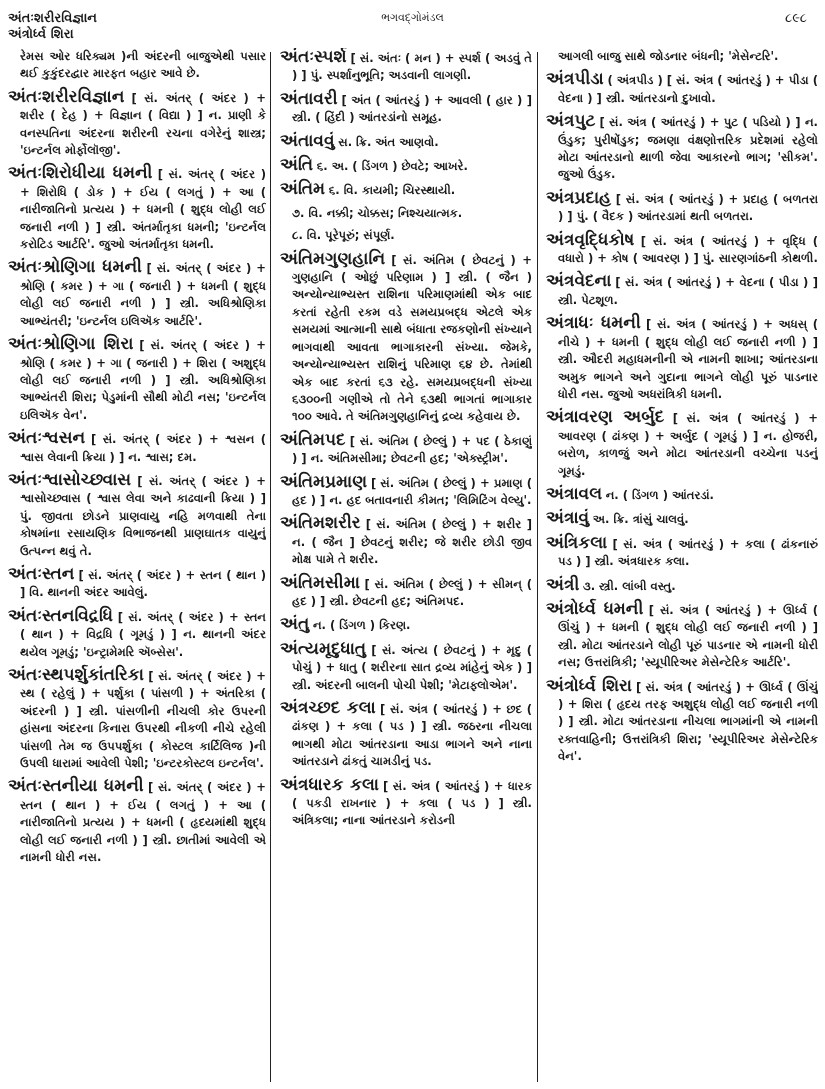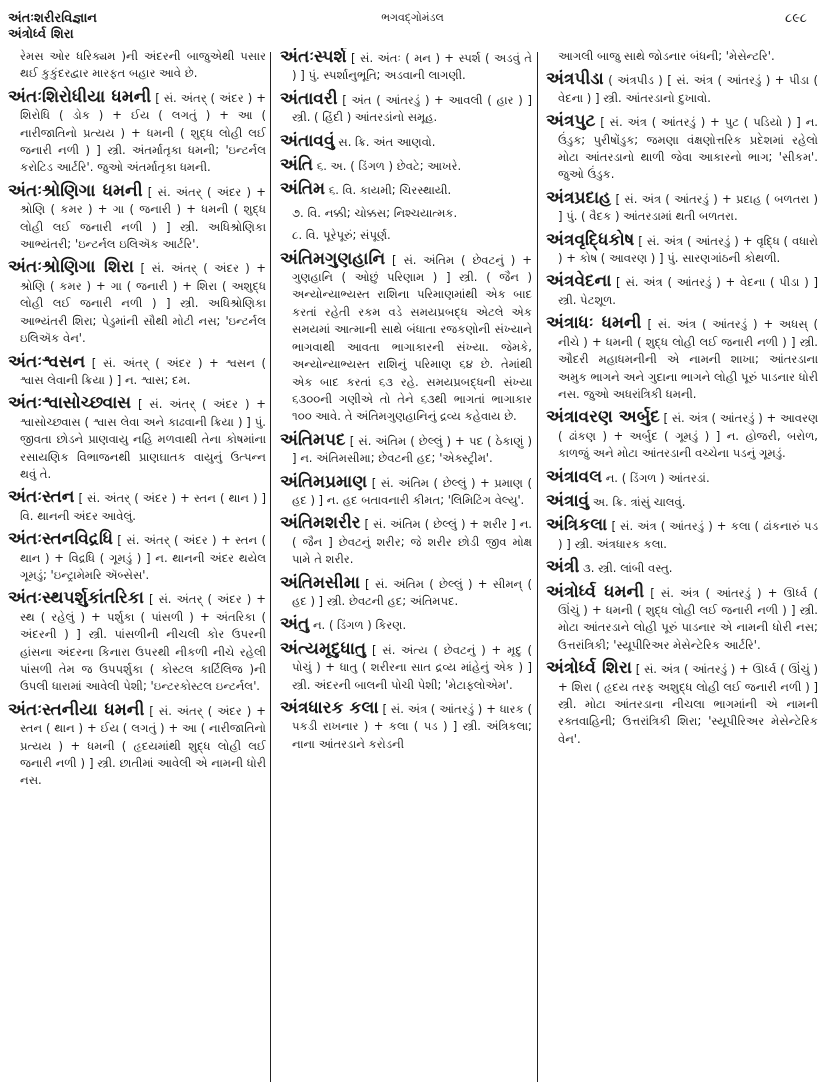--- a/index.html
+++ b/index.html
@@ -16,35 +16,36 @@
   .col { position: absolute; top: 0; height: 1035px; overflow: hidden; font-size: 11.6px; line-height: 17.4px; text-align: justify; }
   .col1 { left: 8px; width: 258px; }
   .col2 { left: 280px; width: 252px; }
   .col3 { left: 546px; width: 272px; }
   .divider { position: absolute; top: 4px; width: 1px; background: #222; height: 1030px; }
   .div1 { left: 270px; }
   .div2 { left: 537px; }
   .entry { margin: 0 0 5px 0; padding-left: 12px; text-indent: -12px; }
   .entry.cont { padding-left: 12px; text-indent: 0; }
   .hw { font-weight: bold; font-size: 17px; }
-  .def { font-weight: normal; margin-top: 28px; }
+  .def { font-weight: bold; margin-top: 28px; }
 </style>
 </head>
 <body>
 
 <div class="header">
   <div class="guide-top">અંતઃશરીરવિજ્ઞાન</div>
   <div class="guide-bottom">અંત્રોર્ધ્વ શિરા</div>
   <div class="running-title">ભગવદ્ગોમંડલ</div>
   <div class="page-number">૮૯૮</div>
 </div>
 
 <div class="columns">
   <div class="col col1">
       <p class="entry cont"><span class="def">રેમસ ઓર ધરિક્યમ )ની અંદરની બાજુએથી પસાર થઈ કુકુંદરદ્વાર મારફત બહાર આવે છે.</span></p>
+      <p class="entry"><span class="hw">અંતઃશરીરવિજ્ઞાન</span> <span class="def">[ સં. અંતર્ ( અંદર ) + શરીર ( દેહ ) + વિજ્ઞાન ( વિદ્યા ) ] ન. પ્રાણી કે વનસ્પતિના અંદરના શરીરની રચના વગેરેનું શાસ્ત્ર; 'ઇન્ટર્નલ મોર્ફોલૉજી'.</span></p>
       <p class="entry"><span class="hw">અંતઃશિરોધીયા ધમની</span> <span class="def">[ સં. અંતર્ ( અંદર ) + શિરોધિ ( ડોક ) + ઈય ( લગતું ) + આ ( નારીજાતિનો પ્રત્યય ) + ધમની ( શુદ્ધ લોહી લઈ જનારી નળી ) ] સ્ત્રી. અંતર્માતૃકા ધમની; 'ઇન્ટર્નલ કરોટિડ આર્ટરિ'. જુઓ અંતર્માતૃકા ધમની.</span></p>
       <p class="entry"><span class="hw">અંતઃશ્રોણિગા ધમની</span> <span class="def">[ સં. અંતર્ ( અંદર ) + શ્રોણિ ( કમર ) + ગા ( જનારી ) + ધમની ( શુદ્ધ લોહી લઈ જનારી નળી ) ] સ્ત્રી. અધિશ્રોણિકા આભ્યંતરી; 'ઇન્ટર્નલ ઇલિઍક આર્ટરિ'.</span></p>
       <p class="entry"><span class="hw">અંતઃશ્રોણિગા શિરા</span> <span class="def">[ સં. અંતર્ ( અંદર ) + શ્રોણિ ( કમર ) + ગા ( જનારી ) + શિરા ( અશુદ્ધ લોહી લઈ જનારી નળી ) ] સ્ત્રી. અધિશ્રોણિકા આભ્યંતરી શિરા; પેડુમાંની સૌથી મોટી નસ; 'ઇન્ટર્નલ ઇલિઍક વેન'.</span></p>
       <p class="entry"><span class="hw">અંતઃશ્વસન</span> <span class="def">[ સં. અંતર્ ( અંદર ) + શ્વસન ( શ્વાસ લેવાની ક્રિયા ) ] ન. શ્વાસ; દમ.</span></p>
       <p class="entry"><span class="hw">અંતઃશ્વાસોચ્છ્વાસ</span> <span class="def">[ સં. અંતર્ ( અંદર ) + શ્વાસોચ્છ્વાસ ( શ્વાસ લેવા અને કાઢવાની ક્રિયા ) ] પું. જીવતા છોડને પ્રાણવાયુ નહિ મળવાથી તેના કોષમાંના રસાયણિક વિભાજનથી પ્રાણઘાતક વાયુનું ઉત્પન્ન થવું તે.</span></p>
       <p class="entry"><span class="hw">અંતઃસ્તન</span> <span class="def">[ સં. અંતર્ ( અંદર ) + સ્તન ( થાન ) ] વિ. થાનની અંદર આવેલું.</span></p>
       <p class="entry"><span class="hw">અંતઃસ્તનવિદ્રધિ</span> <span class="def">[ સં. અંતર્ ( અંદર ) + સ્તન ( થાન ) + વિદ્રધિ ( ગૂમડું ) ] ન. થાનની અંદર થયેલ ગૂમડું; 'ઇન્ટ્રામેમરિ ઍબ્સેસ'.</span></p>
       <p class="entry"><span class="hw">અંતઃસ્થપર્શુકાંતરિકા</span> <span class="def">[ સં. અંતર્ ( અંદર ) + સ્થ ( રહેલું ) + પર્શુકા ( પાંસળી ) + અંતરિકા ( અંદરની ) ] સ્ત્રી. પાંસળીની નીચલી કોર ઉપરની હાંસના અંદરના કિનારા ઉપરથી નીકળી નીચે રહેલી પાંસળી તેમ જ ઉપપર્શુકા ( કોસ્ટલ કાર્ટિલિજ )ની ઉપલી ધારામાં આવેલી પેશી; 'ઇન્ટરકોસ્ટલ ઇન્ટર્નલ'.</span></p>
       <p class="entry"><span class="hw">અંતઃસ્તનીયા ધમની</span> <span class="def">[ સં. અંતર્ ( અંદર ) + સ્તન ( થાન ) + ઈય ( લગતું ) + આ ( નારીજાતિનો પ્રત્યય ) + ધમની ( હૃદયમાંથી શુદ્ધ લોહી લઈ જનારી નળી ) ] સ્ત્રી. છાતીમાં આવેલી એ નામની ધોરી નસ.</span></p>
     </div>
@@ -57,20 +58,21 @@
       <p class="entry"><span class="hw">અંતિમ</span> <span class="def">૬. વિ. કાયમી; ચિરસ્થાયી.</span></p>
       <p class="entry cont"><span class="def">૭. વિ. નક્કી; ચોક્કસ; નિશ્ચયાત્મક.</span></p>
       <p class="entry cont"><span class="def">૮. વિ. પૂરેપૂરું; સંપૂર્ણ.</span></p>
       <p class="entry"><span class="hw">અંતિમગુણહાનિ</span> <span class="def">[ સં. અંતિમ ( છેવટનું ) + ગુણહાનિ ( ઓછું પરિણામ ) ] સ્ત્રી. ( જૈન ) અન્યોન્યાભ્યસ્ત રાશિના પરિમાણમાંથી એક બાદ કરતાં રહેતી રકમ વડે સમયપ્રબદ્ધ એટલે એક સમયમાં આત્માની સાથે બંધાતા રજકણોની સંખ્યાને ભાગવાથી આવતા ભાગાકારની સંખ્યા. જેમકે, અન્યોન્યાભ્યસ્ત રાશિનું પરિમાણ ૬૪ છે. તેમાંથી એક બાદ કરતાં ૬૩ રહે. સમયપ્રબદ્ધની સંખ્યા ૬૩૦૦ની ગણીએ તો તેને ૬૩થી ભાગતાં ભાગાકાર ૧૦૦ આવે. તે અંતિમગુણહાનિનું દ્રવ્ય કહેવાય છે.</span></p>
       <p class="entry"><span class="hw">અંતિમપદ</span> <span class="def">[ સં. અંતિમ ( છેલ્લું ) + પદ ( ઠેકાણું ) ] ન. અંતિમસીમા; છેવટની હદ; 'એક્સ્ટ્રીમ'.</span></p>
       <p class="entry"><span class="hw">અંતિમપ્રમાણ</span> <span class="def">[ સં. અંતિમ ( છેલ્લું ) + પ્રમાણ ( હદ ) ] ન. હદ બતાવનારી કીમત; 'લિમિટિંગ વેલ્યુ'.</span></p>
       <p class="entry"><span class="hw">અંતિમશરીર</span> <span class="def">[ સં. અંતિમ ( છેલ્લું ) + શરીર ] ન. ( જૈન ] છેવટનું શરીર; જે શરીર છોડી જીવ મોક્ષ પામે તે શરીર.</span></p>
       <p class="entry"><span class="hw">અંતિમસીમા</span> <span class="def">[ સં. અંતિમ ( છેલ્લું ) + સીમન્ ( હદ ) ] સ્ત્રી. છેવટની હદ; અંતિમપદ.</span></p>
       <p class="entry"><span class="hw">અંતુ</span> <span class="def">ન. ( ડિંગળ ) કિરણ.</span></p>
       <p class="entry"><span class="hw">અંત્યમૃદુધાતુ</span> <span class="def">[ સં. અંત્ય ( છેવટનું ) + મૃદુ ( પોચું ) + ધાતુ ( શરીરના સાત દ્રવ્ય માંહેનું એક ) ] સ્ત્રી. અંદરની બાલની પોચી પેશી; 'મેટાફ્લોએમ'.</span></p>
+      <p class="entry"><span class="hw">અંત્રચ્છદ કલા</span> <span class="def">[ સં. અંત્ર ( આંતરડું ) + છદ ( ઢાંકણ ) + કલા ( પડ ) ] સ્ત્રી. જઠરના નીચલા ભાગથી મોટા આંતરડાના આડા ભાગને અને નાના આંતરડાને ઢાંકતું ચામડીનું પડ.</span></p>
       <p class="entry"><span class="hw">અંત્રધારક કલા</span> <span class="def">[ સં. અંત્ર ( આંતરડું ) + ધારક ( પકડી રાખનાર ) + કલા ( પડ ) ] સ્ત્રી. અંત્રિકલા; નાના આંતરડાને કરોડની</span></p>
     </div>
   <div class="divider div2"></div>
   <div class="col col3">
       <p class="entry cont"><span class="def">આગલી બાજુ સાથે જોડનાર બંધની; 'મેસેન્ટરિ'.</span></p>
       <p class="entry"><span class="hw">અંત્રપીડા</span> <span class="def">( અંત્રપીડ ) [ સં. અંત્ર ( આંતરડું ) + પીડા ( વેદના ) ] સ્ત્રી. આંતરડાનો દુખાવો.</span></p>
       <p class="entry"><span class="hw">અંત્રપુટ</span> <span class="def">[ સં. અંત્ર ( આંતરડું ) + પુટ ( પડિયો ) ] ન. ઉંડુક; પુરીષોંડુક; જમણા વંક્ષણોત્તરિક પ્રદેશમાં રહેલો મોટા આંતરડાનો થાળી જેવા આકારનો ભાગ; 'સીકમ'. જુઓ ઉંડુક.</span></p>
       <p class="entry"><span class="hw">અંત્રપ્રદાહ</span> <span class="def">[ સં. અંત્ર ( આંતરડું ) + પ્રદાહ ( બળતરા ) ] પું. ( વૈદક ) આંતરડામાં થતી બળતરા.</span></p>
       <p class="entry"><span class="hw">અંત્રવૃદ્ધિકોષ</span> <span class="def">[ સં. અંત્ર ( આંતરડું ) + વૃદ્ધિ ( વધારો ) + કોષ ( આવરણ ) ] પું. સારણગાંઠની કોથળી.</span></p>
       <p class="entry"><span class="hw">અંત્રવેદના</span> <span class="def">[ સં. અંત્ર ( આંતરડું ) + વેદના ( પીડા ) ] સ્ત્રી. પેટશૂળ.</span></p>

